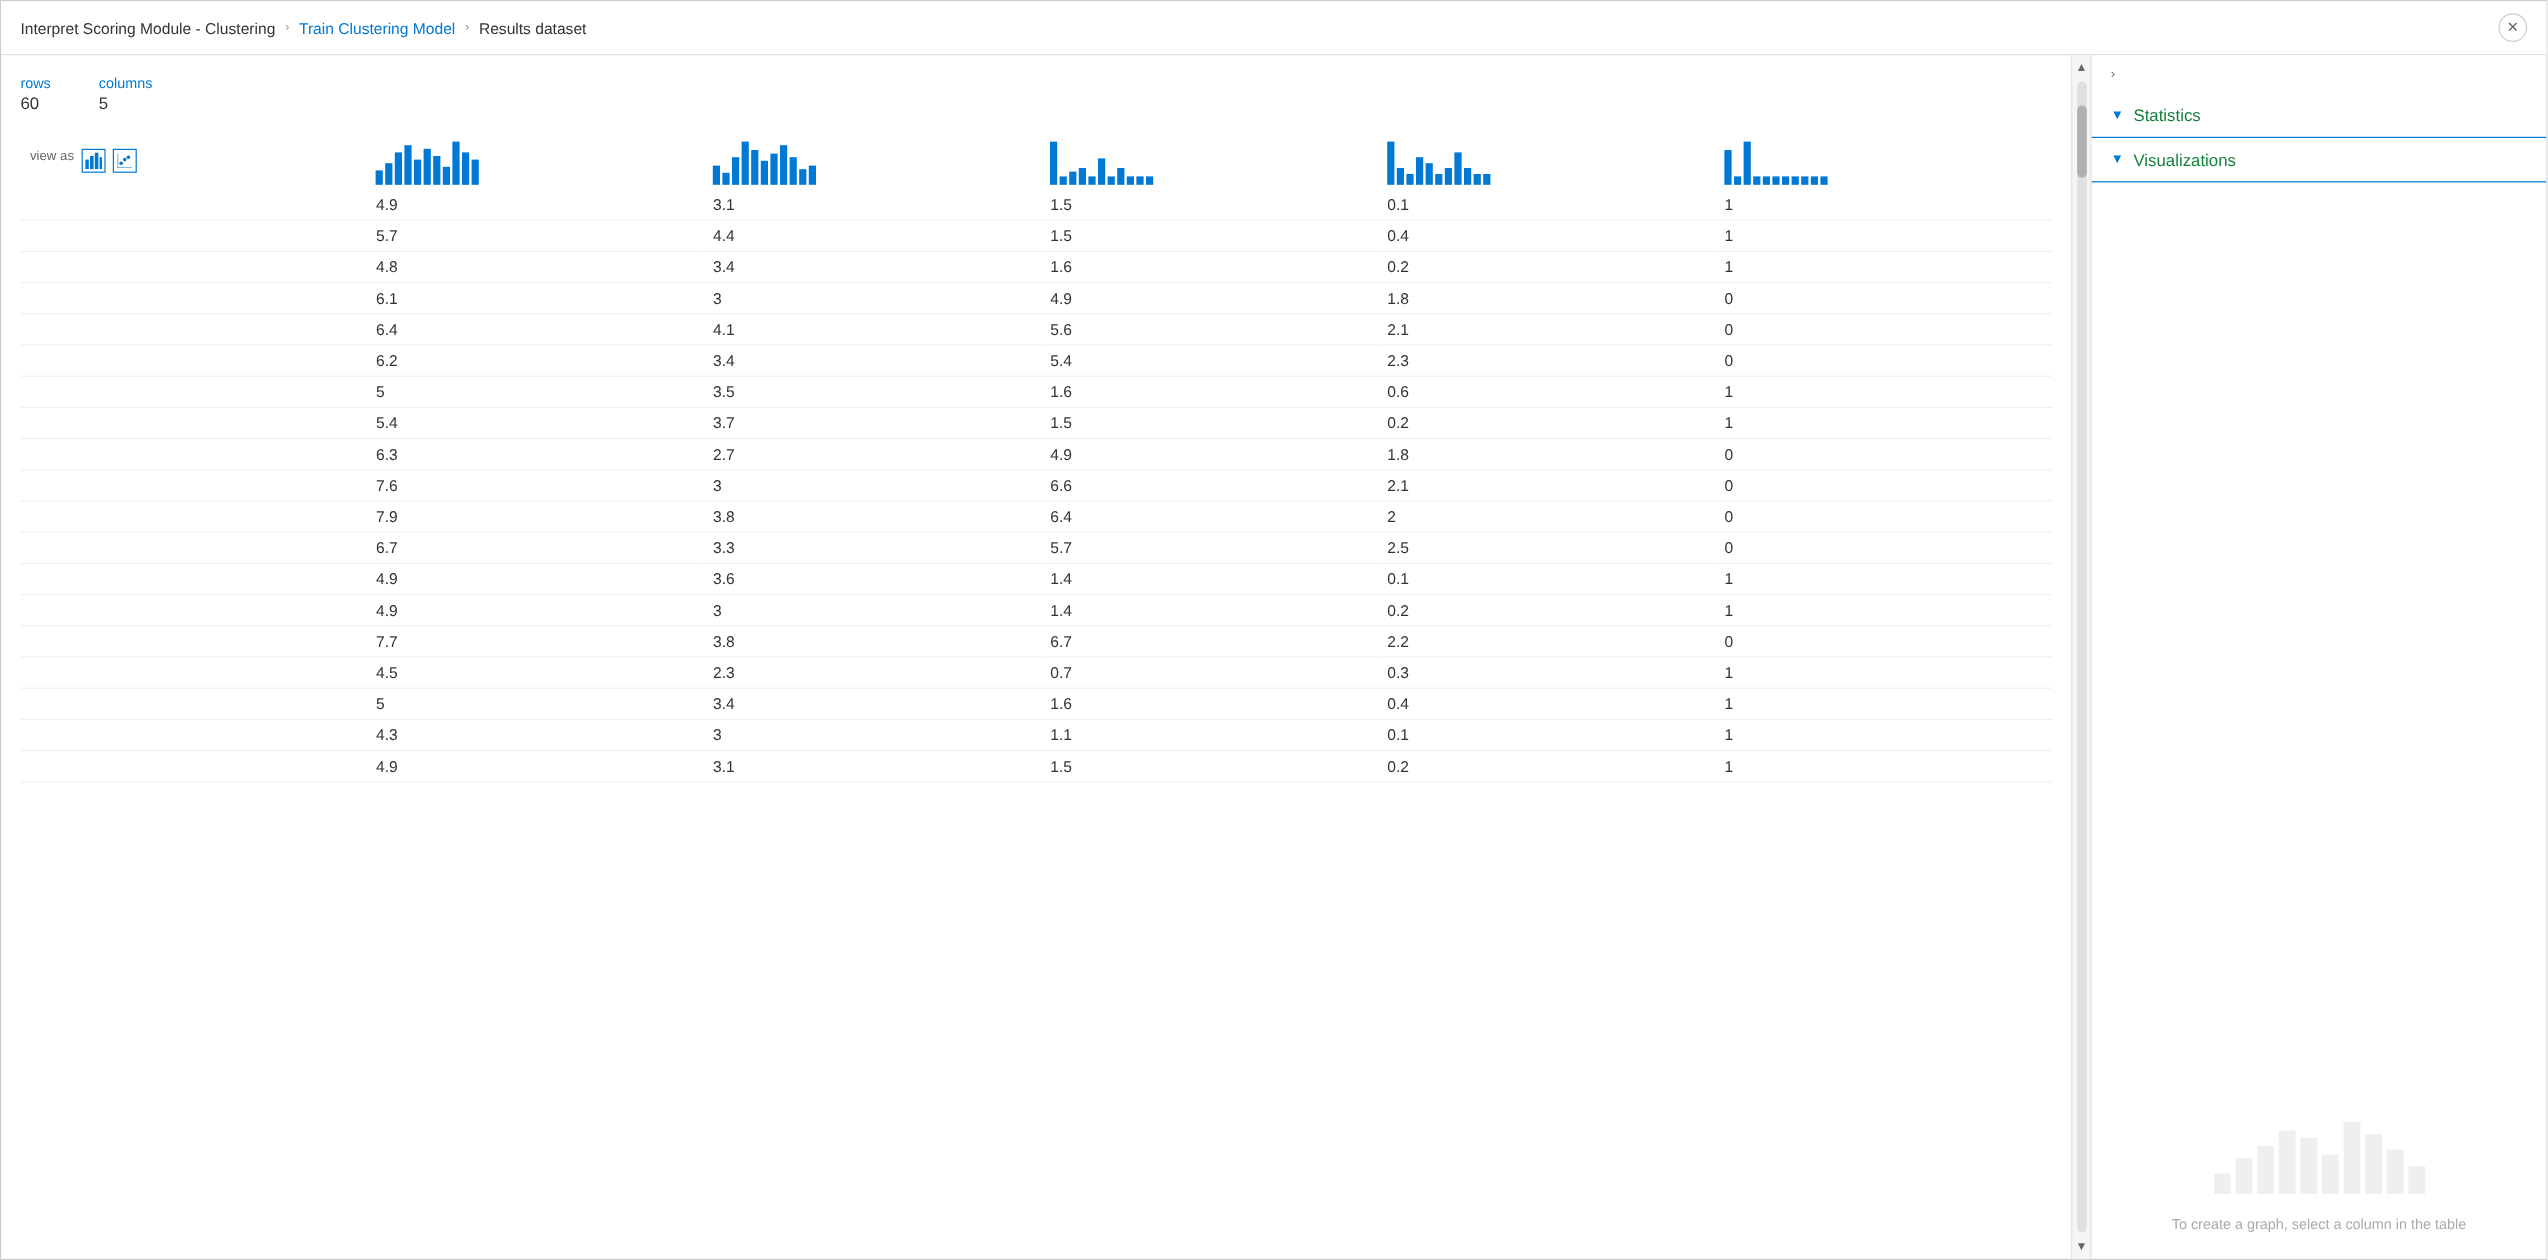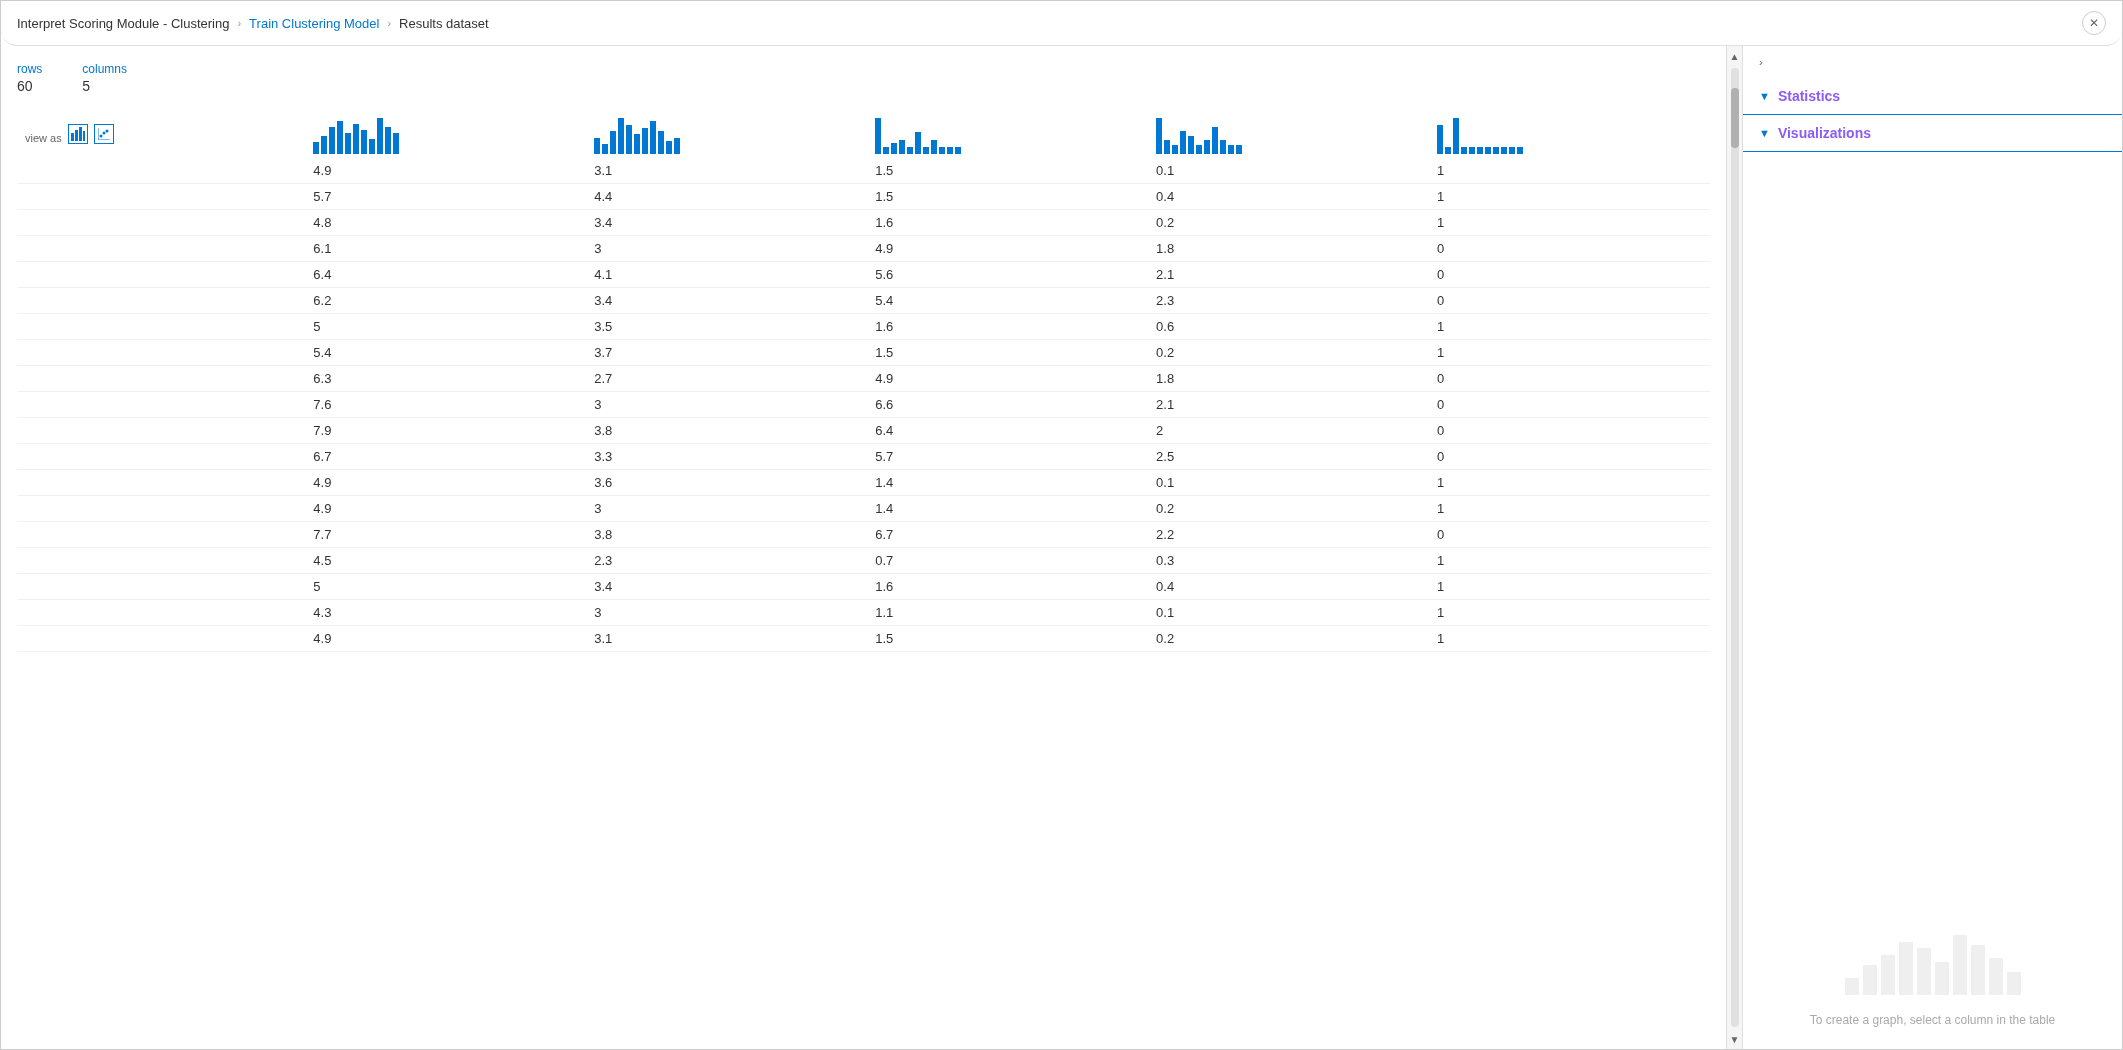--- a/index.html
+++ b/index.html
@@ -4,21 +4,20 @@
   <style>
     * { box-sizing: border-box; margin: 0; padding: 0; }
     body { font-family: 'Segoe UI', Arial, sans-serif; font-size: 13px; background: #fff; color: #333; overflow: hidden; }
 
     .app-container { display: flex; flex-direction: column; width: 2123px; height: 1050px; background: #fff; border: 1px solid #ccc; }
 
     .breadcrumb-bar {
       display: flex; align-items: center; padding: 10px 16px;
       font-size: 13px; color: #333; border-bottom: 1px solid #e0e0e0;
       background: #fff;
-      border-radius: 16px;
     }
     .breadcrumb-separator { margin: 0 8px; color: #999; font-size: 11px; }
 
     .close-btn {
       margin-left: auto; width: 24px; height: 24px; border: 1px solid #ccc;
       border-radius: 50%; display: flex; align-items: center; justify-content: center;
       cursor: pointer; font-size: 12px; color: #666;
     }
 
     .main-content { display: flex; flex: 1; overflow: hidden; }
@@ -40,21 +39,21 @@
     }
     thead th:first-child { min-width: 80px; }
 
     .view-as-row td { padding: 4px 8px; vertical-align: middle; }
     .view-as-label { font-size: 11px; color: #666; }
 
     .mini-chart { display: flex; align-items: flex-end; gap: 2px; height: 40px; }
     .mini-bar { background: #0078d4; width: 6px; }
     tbody td { padding: 5px 8px; font-size: 13px; color: #333; border-bottom: 1px solid #f0f0f0; }
 
-    .view-controls { display: flex; align-items: flex-end; gap: 6px; }
+    .view-controls { display: flex; align-items: flex-start; gap: 6px; }
     .view-icon { width: 20px; height: 20px; border: 1px solid #0078d4; display: flex; align-items: center; justify-content: center; cursor: pointer; }
 
     
     .right-panel {
       width: 380px; border-left: 1px solid #e0e0e0;
       display: flex; flex-direction: column; background: #fff;
     }
 
     .scrollbar-area {
       width: 16px; background: #f5f5f5; border-left: 1px solid #e0e0e0;
@@ -68,21 +67,21 @@
     .scroll-thumb { width: 8px; height: 60px; background: #b0b0b0; border-radius: 4px; position: absolute; top: 20px; }
 
     .right-panel-header { padding: 10px 16px; display: flex; align-items: center; }
     .expand-icon { margin-right: 8px; color: #666; cursor: pointer; font-size: 11px; }
 
     .section-header {
       display: flex; align-items: center; padding: 10px 16px;
       border-bottom: 1px solid #0078d4; cursor: pointer;
     }
     .section-arrow { margin-right: 8px; color: #0078d4; font-size: 11px; }
-    .section-title { color: #8b5cf6; font-size: 14px; font-weight: 700; }
+    .section-title { color: #15803d; font-size: 14px; font-weight: 400; }
 
     .viz-area { flex: 1; display: flex; flex-direction: column; align-items: center; justify-content: flex-end; padding: 20px; }
     .viz-chart-placeholder { margin-bottom: 16px; }
     .viz-hint { color: #aaa; font-size: 12px; text-align: center; line-height: 1.5; }
 
     
     .placeholder-chart { display: flex; align-items: flex-end; gap: 4px; opacity: 0.3; }
     .ph-bar { background: #ccc; width: 14px; }
   </style>
 </head>

